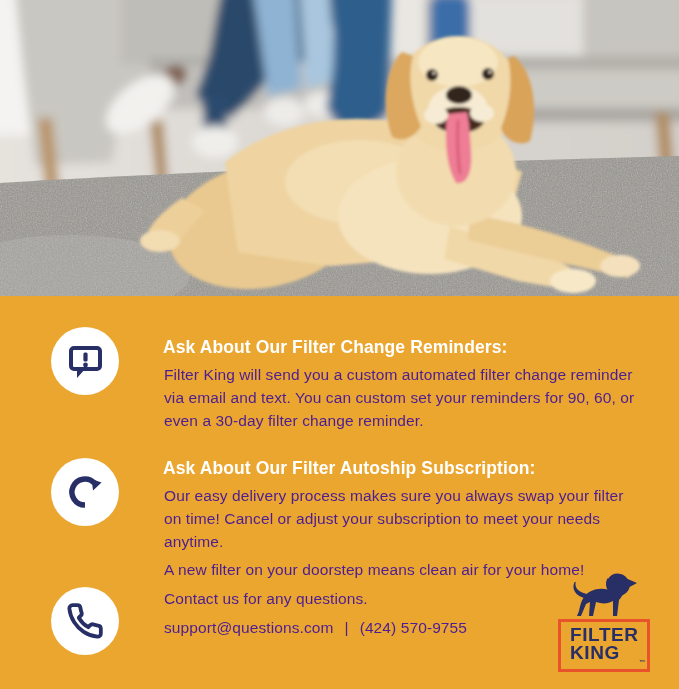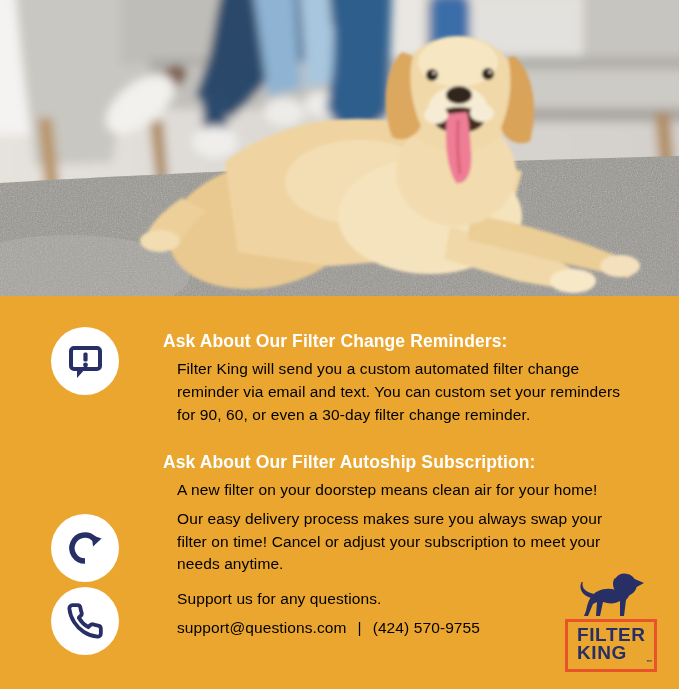--- a/index.html
+++ b/index.html
@@ -11,43 +11,43 @@
   
   .photo{position:absolute;top:0;left:0;width:679px;height:296px;overflow:hidden;}
   .photo svg{display:block;}
   
   .info{
     position:absolute;top:296px;left:0;width:679px;height:393px;
     background:var(--orange,#EBA62F);
   }
   .row{position:absolute;left:51px;display:flex;align-items:flex-start;}
   .row-1{top:26px;}
-  .row-2{top:147px;align-items:flex-end;}
+  .row-2{top:147px;}
   .row-3{top:289px;}
   .icon-circle{
     width:68px;height:68px;border-radius:50%;background:#ffffff;
     flex:none;display:flex;align-items:center;justify-content:center;
     margin-right:44px;
   }
   .row-1 .icon-circle{margin-top:5px;}
   .row-2 .icon-circle{margin-top:15px;}
   .row-3 .icon-circle{margin-top:2px;}
   .txt{width:472px;padding-top:3px;color:#ffffff;}
   .txt h3{
-    margin:6px 0 7px 0;font-size:17.5px;line-height:1.15;font-weight:bold;
+    margin:12px 0 7px 0;font-size:17.5px;line-height:1.15;font-weight:bold;
     letter-spacing:0.1px;color:#ffffff;
   }
   .txt p{
-    margin:0 0 6px 14px;font-size:15.5px;line-height:1.47;font-weight:normal;
-    letter-spacing:0.1px;color:#000000;
+    margin:0 0 6px 1px;font-size:15.5px;line-height:1.47;font-weight:normal;
+    letter-spacing:0.1px;color:#4c1d95;
   }
   .contact-line .sep{display:inline-block;margin:0 11px;}
   
   .logo{
-    position:absolute;right:19px;bottom:17px;width:98px;
+    position:absolute;right:26px;bottom:17px;width:98px;
     display:flex;flex-direction:column;align-items:center;
   }
   .lion{margin-bottom:-3px;}
   .logo-box{
     position:relative;box-sizing:border-box;width:92px;
     border:3px solid var(--logo_red,#E9532A);
     padding:4px 6px 6px 9px;
   }
   .logo-box .word{
     display:block;color:var(--navy,#272F66);font-weight:bold;
@@ -180,33 +180,33 @@
 
     <section class="row row-2">
       <div class="icon-circle">
         <svg width="40" height="40" viewBox="0 0 40 40" aria-hidden="true">
           <path d="M20 33 A 13 13 0 1 1 29.5 11.2" fill="none" stroke="#272F66" stroke-width="5.5" stroke-linecap="butt"></path>
           <polygon points="26.5,7 36.5,10.5 28,18.5" fill="#272F66"></polygon>
         </svg>
       </div>
       <div class="txt">
         <h3>Ask About Our Filter Autoship Subscription:</h3>
+        <p>Our easy delivery process makes sure you always swap your filter on time! Cancel or adjust your subscription to meet your needs anytime.</p>
         <p>A new filter on your doorstep means clean air for your home!</p>
-        <p>Our easy delivery process makes sure you always swap your filter on time! Cancel or adjust your subscription to meet your needs anytime.</p>
       </div>
     </section>
 
     <section class="row row-3">
       <div class="icon-circle">
         <svg width="38" height="38" viewBox="0 0 24 24" aria-hidden="true">
           <path d="M22 16.92v3a2 2 0 0 1-2.18 2 19.79 19.79 0 0 1-8.63-3.07 19.5 19.5 0 0 1-6-6 19.79 19.79 0 0 1-3.07-8.67A2 2 0 0 1 4.11 2h3a2 2 0 0 1 2 1.72 12.84 12.84 0 0 0 .7 2.81 2 2 0 0 1-.45 2.11L8.09 9.91a16 16 0 0 0 6 6l1.27-1.27a2 2 0 0 1 2.11-.45 12.84 12.84 0 0 0 2.81.7A2 2 0 0 1 22 16.92z" fill="none" stroke="#272F66" stroke-width="2.4" stroke-linejoin="round"></path>
         </svg>
       </div>
       <div class="txt">
-        <p>Support us for any questions.</p>
+        <p>Contact us for any questions.</p>
         <p class="contact-line">
           <span>support@questions.com</span><span class="sep">|</span><span>(424) 570-9755</span>
         </p>
       </div>
     </section>
 
     <div class="logo">
       <svg class="lion" width="84" height="58" viewBox="0 0 84 58" aria-hidden="true">
 
         <path d="M22 34 C12 31 8 22 15 15 C11 22 15 28 25 30 Z" fill="#272F66"></path>

